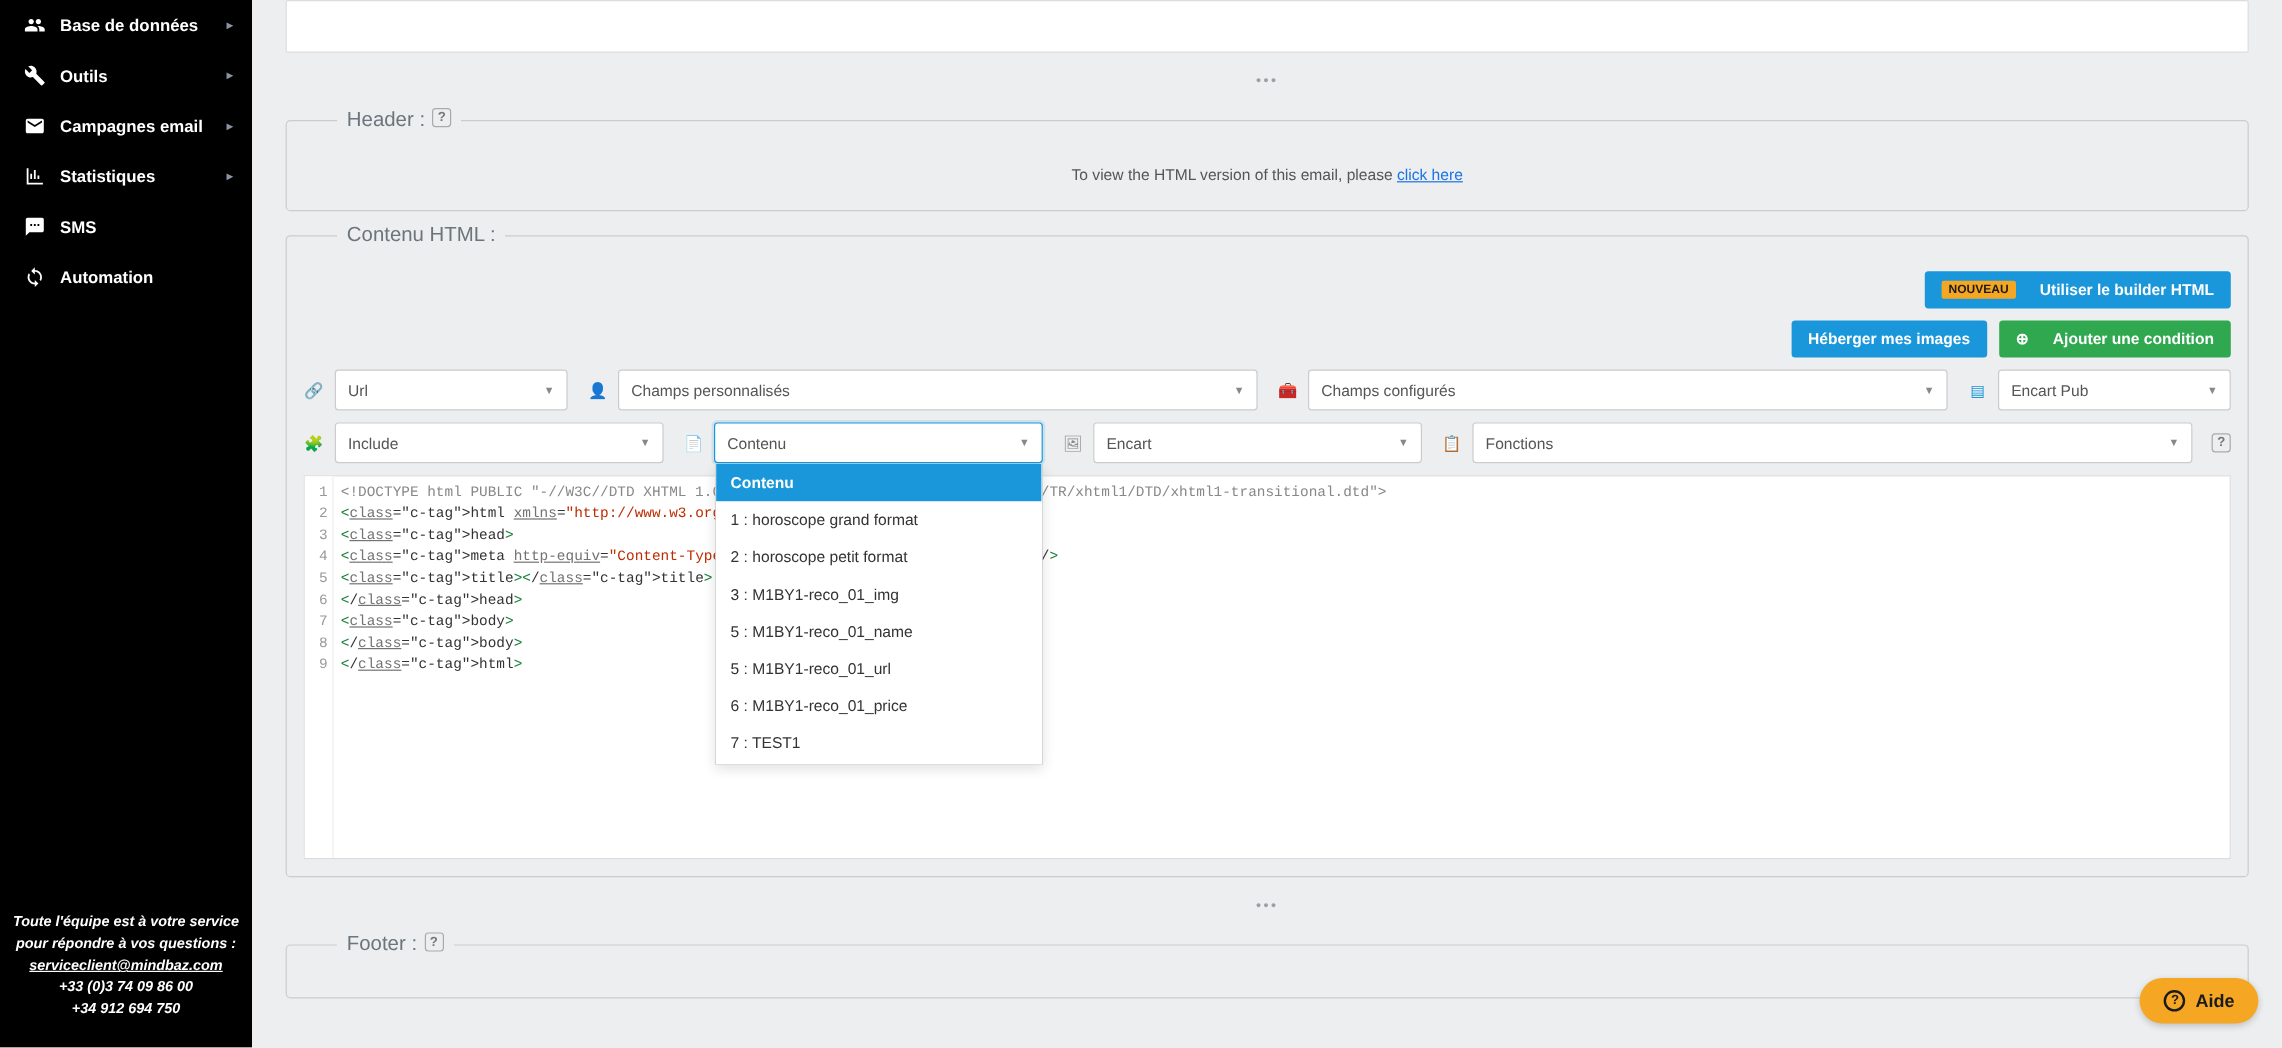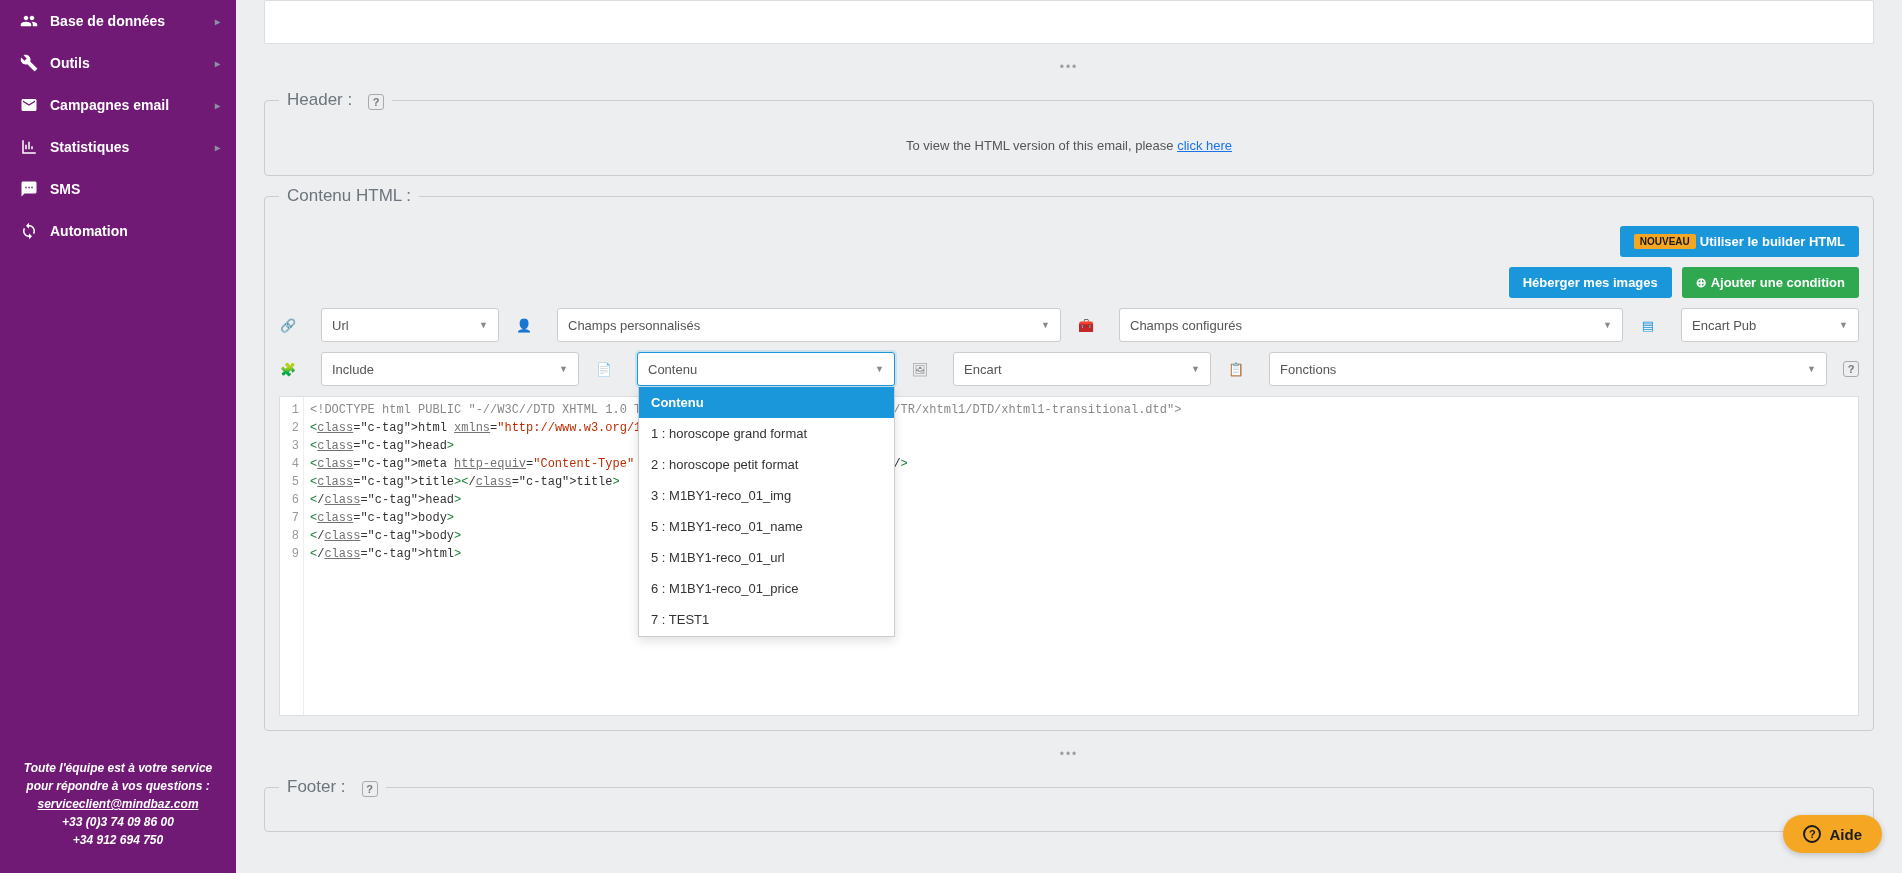--- a/index.html
+++ b/index.html
@@ -1,43 +1,43 @@
 <!DOCTYPE html>
 <html><head>
 <meta charset="utf-8">
 <style>
 * { margin: 0; padding: 0; box-sizing: border-box; }
 body { font-family: "Helvetica Neue", Arial, sans-serif; font-size: 13px; background: #eceeef; color: #333; overflow: hidden; }
 .app { display: flex; height: 873px; width: 1902px; }
-.sidebar { width: 236px; background: #701a75; color: #fff; display: flex; flex-direction: column; }
+.sidebar { width: 210px; background: #000000; color: #fff; display: flex; flex-direction: column; }
 .nav { flex: 1; }
 .nav-item { display: flex; align-items: center; padding: 12px 20px; font-size: 14px; font-weight: 600; cursor: pointer; position: relative; }
 .nav-item .icon { width: 18px; height: 18px; margin-right: 12px; display: inline-flex; align-items: center; justify-content: center; }
 .nav-item .chevron { position: absolute; right: 16px; font-size: 10px; color: #8a93a2; }
 .sidebar-footer { padding: 18px 10px 24px; text-align: center; font-size: 12px; line-height: 1.5; font-weight: 600; font-style: italic; }
 .sidebar-footer a { color: #fff; text-decoration: underline; }
 .main { flex: 1; overflow-y: auto; padding: 0 0 20px 0; background: #eceeef; position: relative; }
 .panel { background: #fff; border: 1px solid #ddd; border-radius: 2px; }
 .panel-top { margin: 0 28px 10px 28px; height: 44px; }
 .grip { text-align: center; color: #9aa0a6; font-size: 12px; padding: 6px 0; letter-spacing: 2px; }
 fieldset { border: 1px solid #ccc; border-radius: 4px; margin: 10px 28px; padding: 20px 14px 14px; position: relative; }
-fieldset legend { padding: 0 8px; color: #6c757d; font-size: 17px; font-weight: 400; display: flex; align-items: flex-end; gap: 16px; }
+fieldset legend { padding: 0 8px; color: #6c757d; font-size: 17px; font-weight: 400; display: flex; align-items: flex-start; gap: 6px; margin-left: 28px; }
 .help-badge { display: inline-flex; align-items: center; justify-content: center; width: 16px; height: 16px; border: 1px solid #aaa; border-radius: 3px; font-size: 11px; font-weight: 700; color: #777; }
 .header-body { text-align: center; color: #555; padding: 8px 0; }
 .header-body a { color: #1a73e8; text-decoration: underline; }
 .btn-row { display: flex; justify-content: flex-end; gap: 10px; margin-bottom: 10px; }
-.btn { display: inline-flex; align-items: center; gap: 4px; padding: 8px 14px; border: none; border-radius: 3px; font-size: 13px; font-weight: 600; cursor: pointer; color: #fff; }
+.btn { display: inline-flex; align-items: center; gap: 20px; padding: 8px 14px; border: none; border-radius: 3px; font-size: 13px; font-weight: 600; cursor: pointer; color: #fff; }
 .btn-blue { background: #1a97db; }
 .btn-green { background: #2fa84f; }
 .btn-badge { background: #f5a623; color: #1b1b1b; font-size: 10px; font-weight: 800; padding: 2px 6px; border-radius: 2px; }
 .toolbar { display: flex; gap: 16px; margin: 0 0 10px 0; }
 .toolbar-row2 { display: flex; gap: 16px; margin: 0 0 0 0; position: relative; }
 .tool-group { display: flex; align-items: center; gap: 8px; flex: 1; }
 .tool-icon { width: 18px; height: 18px; display: inline-flex; align-items: center; justify-content: center; flex-shrink: 0; }
-.select { flex: 1; height: 34px; background: #fff; border: 1px solid #ccc; border-radius: 3px; display: flex; align-items: center; justify-content: space-between; padding: 0 10px; font-size: 13px; color: #555; cursor: pointer; position: relative; margin-left: 16px; }
+.select { flex: 1; height: 34px; background: #fff; border: 1px solid #ccc; border-radius: 3px; display: flex; align-items: center; justify-content: space-between; padding: 0 10px; font-size: 13px; color: #555; cursor: pointer; position: relative; }
 .select.open { border-color: #1a97db; box-shadow: 0 0 0 2px rgba(26,151,219,0.15); }
 .select .caret { font-size: 9px; color: #888; }
 .dropdown { position: absolute; top: 34px; left: 0; right: -1px; background: #fff; border: 1px solid #ccc; border-top: none; box-shadow: 0 4px 10px rgba(0,0,0,0.12); z-index: 100; max-height: 250px; overflow-y: auto; }
 .dropdown::-webkit-scrollbar { width: 10px; }
 .dropdown::-webkit-scrollbar-thumb { background: #c1c1c1; border-radius: 5px; }
 .dd-item { padding: 8px 12px; font-size: 13px; color: #333; cursor: pointer; }
 .dd-item.active { background: #1a97db; color: #fff; font-weight: 600; }
 .editor { border: 1px solid #ddd; background: #fff; height: 320px; margin-top: 10px; display: flex; font-family: "Courier New", monospace; font-size: 12px; }
 .gutter { width: 24px; background: #fff; border-right: 1px solid #eee; text-align: right; color: #999; padding: 4px 4px 0 0; line-height: 1.5; }
 .code { flex: 1; padding: 4px 6px; line-height: 1.5; white-space: pre; }

